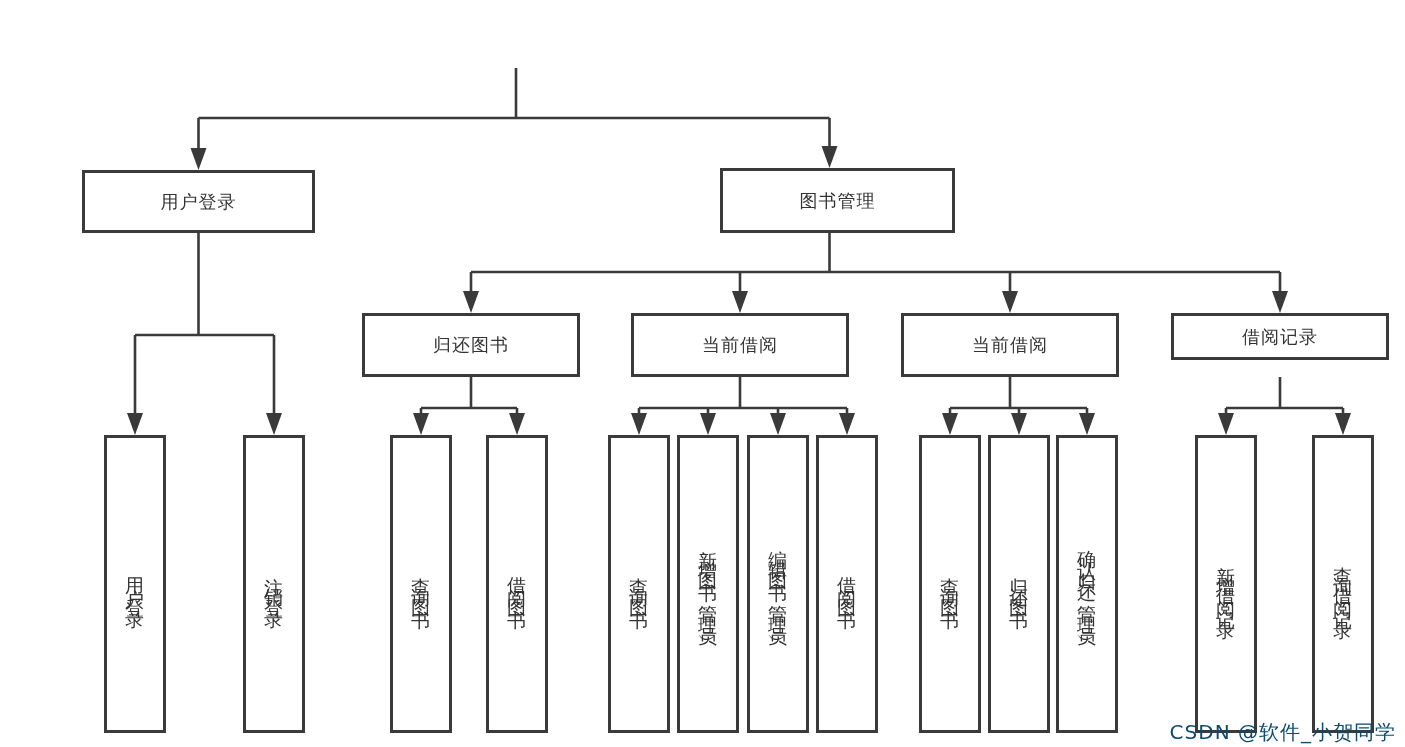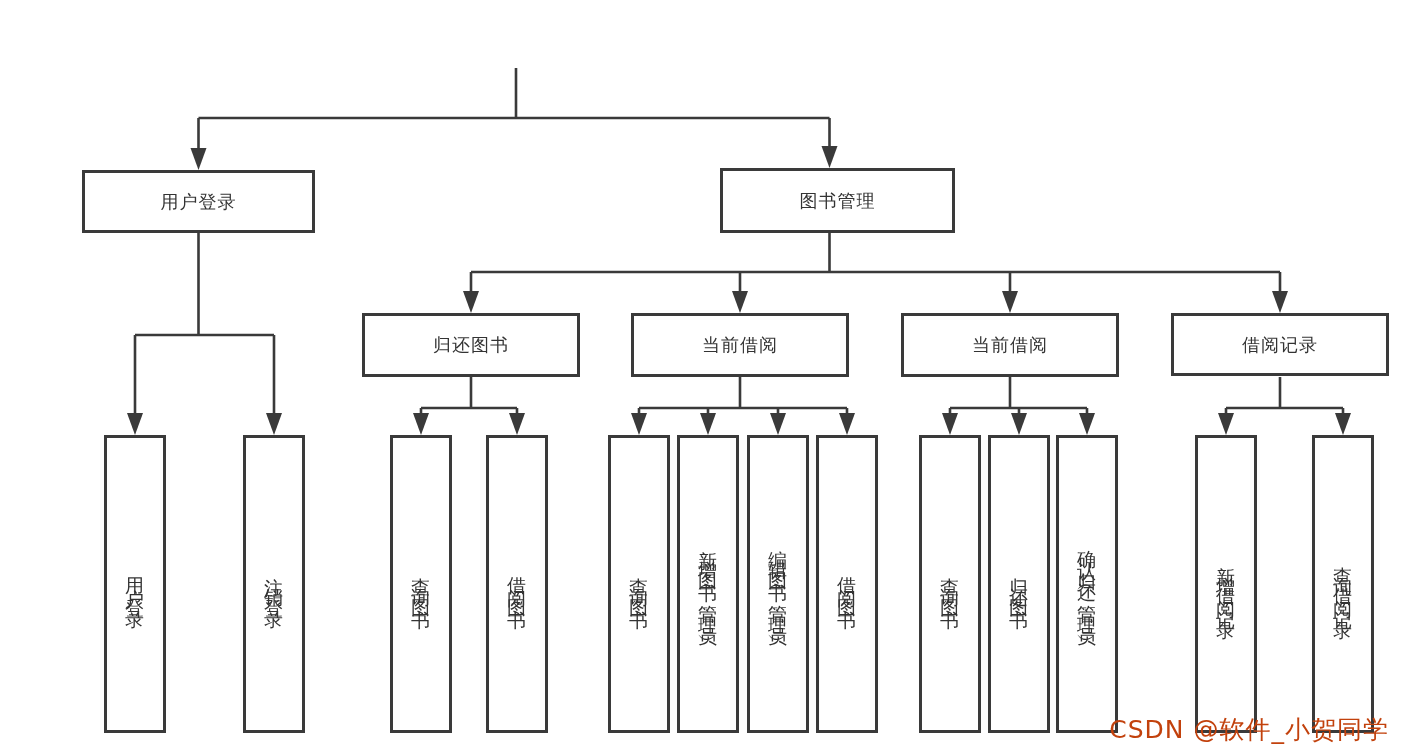--- a/index.html
+++ b/index.html
@@ -34,24 +34,24 @@
   .vlabel {
     writing-mode: vertical-rl;
     text-orientation: mixed;
     font-size: 19px;
     letter-spacing: 11px;
     line-height: 1;
     color: #333333;
   }
   .watermark {
     position: absolute;
-    right: 16px;
+    right: 9px;
     bottom: 1px;
-    font-size: 25px;
-    color: #c2410c;
+    font-size: 20px;
+    color: #0c4a6e;
     letter-spacing: 1px;
     white-space: nowrap;
   }
 </style>
 </head>
 <body>
 
 <div id="canvas">
 
   <svg class="connectors" width="1405" height="747" viewBox="0 0 1405 747">
@@ -107,21 +107,21 @@
 
   <div class="node" style="left:362px; top:313px; width:218px; height:64px;">
     <span class="hlabel">归还图书</span>
   </div>
   <div class="node" style="left:631px; top:313px; width:218px; height:64px;">
     <span class="hlabel">当前借阅</span>
   </div>
   <div class="node" style="left:901px; top:313px; width:218px; height:64px;">
     <span class="hlabel">当前借阅</span>
   </div>
-  <div class="node" style="left:1171px; top:313px; width:218px; height:63px;">
+  <div class="node" style="left:1171px; top:313px; width:218px; height:47px;">
     <span class="hlabel">借阅记录</span>
   </div>
 
   <div class="node" style="left:104px; top:435px; width:62px; height:298px;">
     <span class="vlabel">用户登录</span>
   </div>
   <div class="node" style="left:243px; top:435px; width:62px; height:298px;">
     <span class="vlabel">注销登录</span>
   </div>
 

